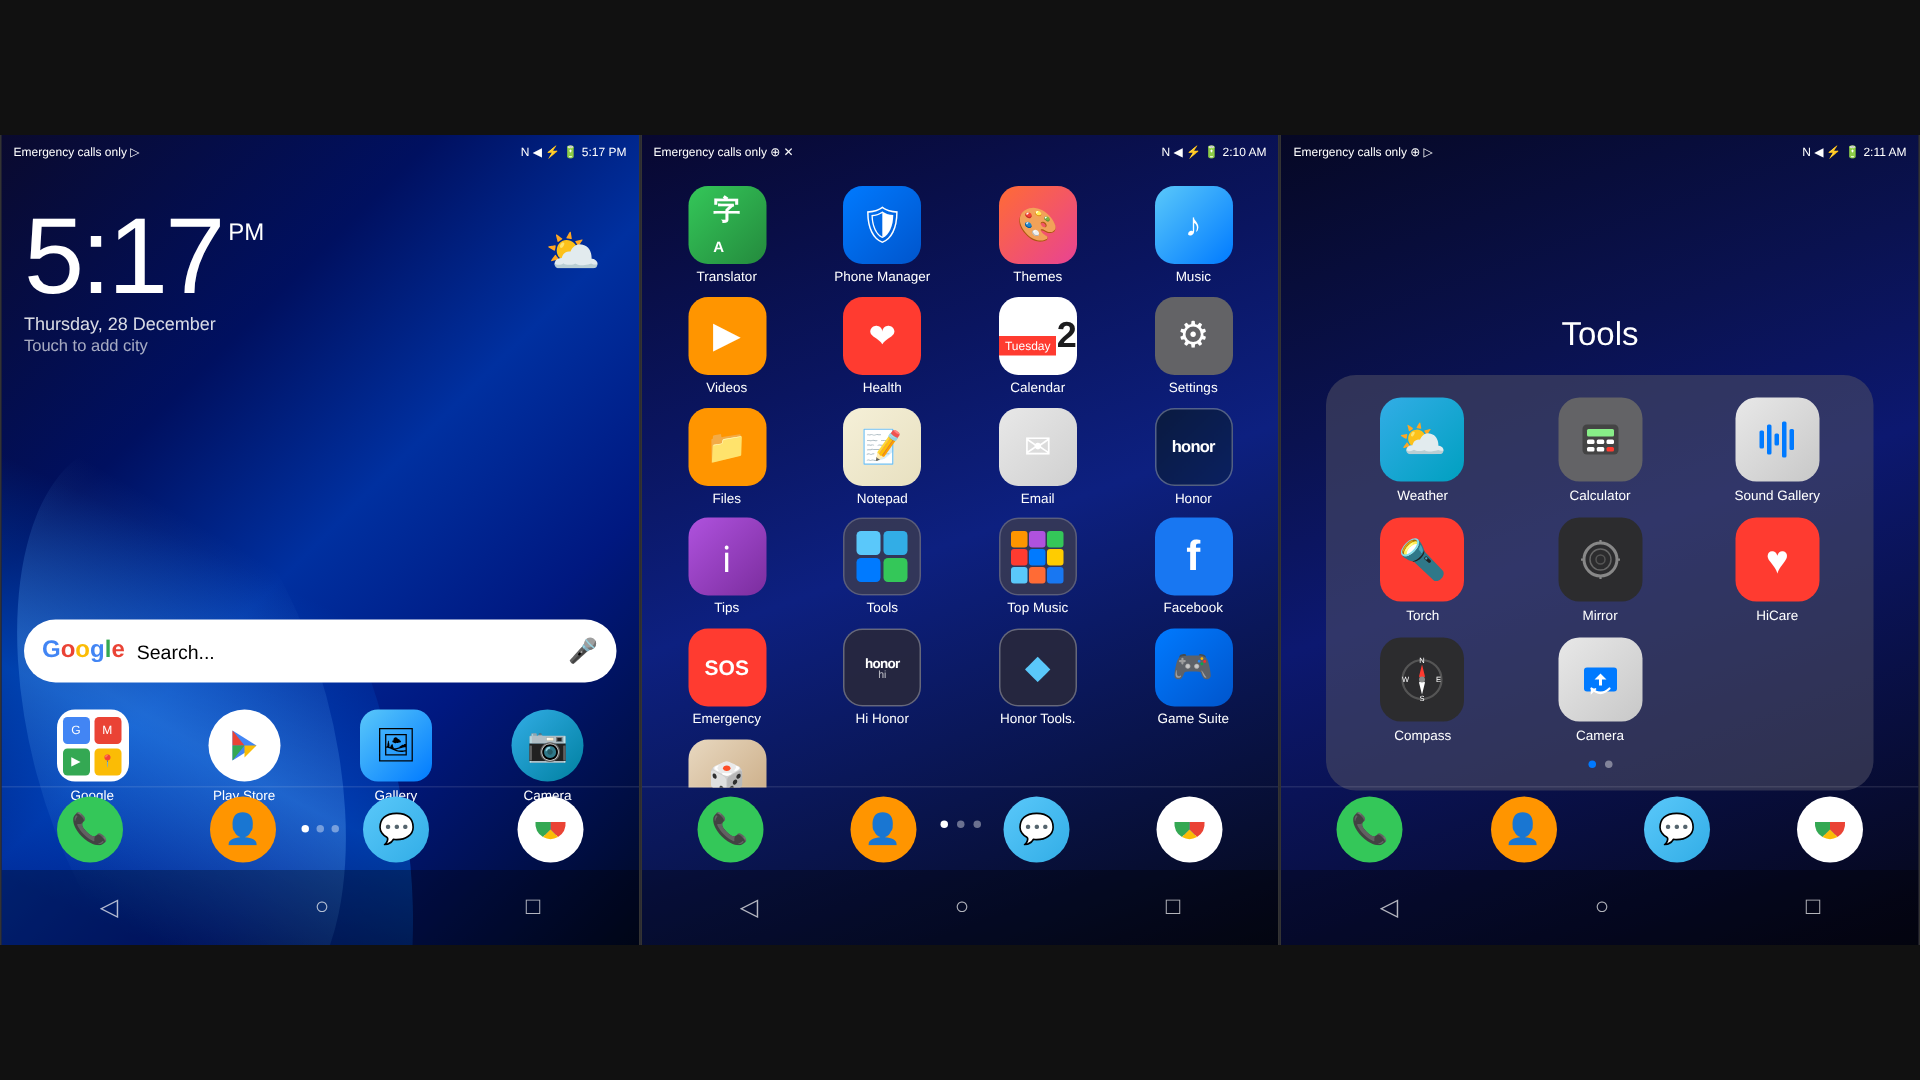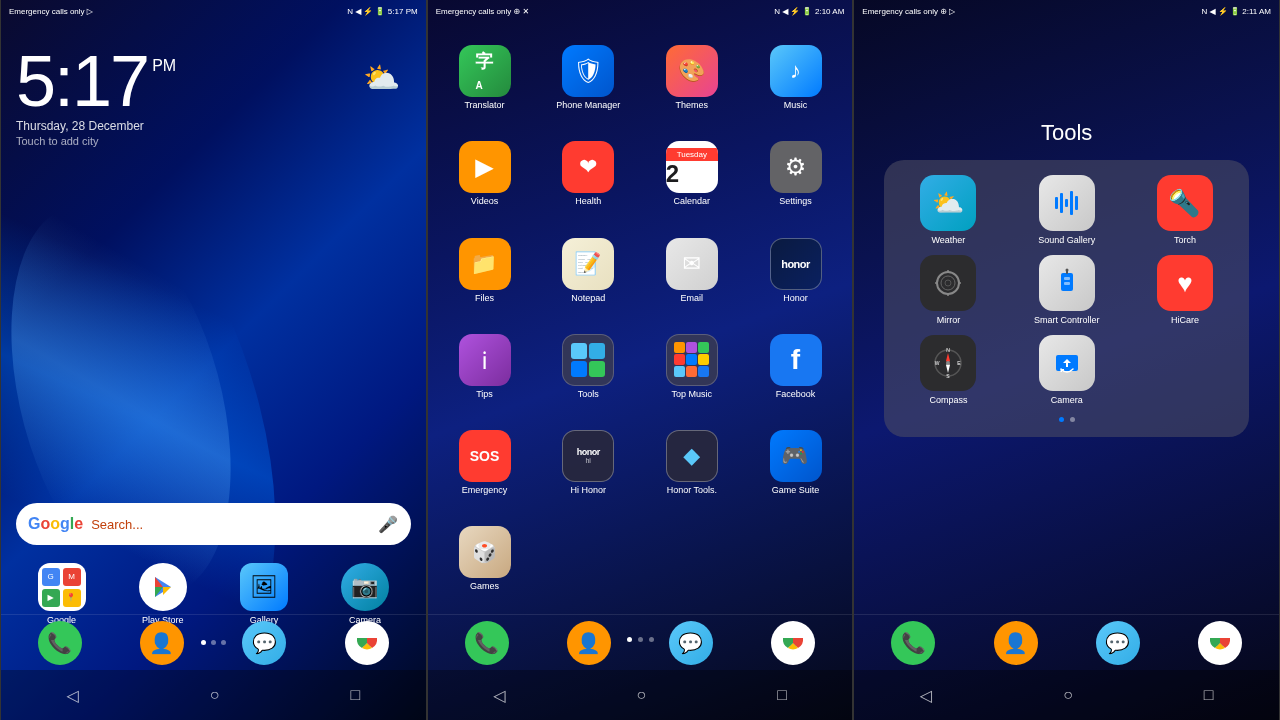--- a/index.html
+++ b/index.html
@@ -10,21 +10,21 @@
       display: flex;
       justify-content: center;
       align-items: center;
       font-family: 'Arial', sans-serif;
       overflow: hidden;
     }
     .phones-container {
       display: flex;
       gap: 0;
       width: 1280px;
-      height: 720px;
+      height: 540px;
       background: #1a1a2e;
     }
 
     
     .phone {
       flex: 1;
       position: relative;
       overflow: hidden;
       border-left: 1px solid #333;
       border-right: 1px solid #333;
@@ -111,21 +111,21 @@
       font-weight: bold;
       margin-right: 8px;
     }
     .google-g { color: #4285F4; }
     .google-o1 { color: #EA4335; }
     .google-o2 { color: #FBBC05; }
     .google-gl { color: #4285F4; }
     .google-e { color: #34A853; }
     .google-le { color: #EA4335; }
     .search-placeholder {
-      color: #c2410c;
+      color: #000000;
       font-size: 13px;
       flex: 1;
     }
     .mic-icon { color: #4285F4; font-size: 16px; }
 
     
     .dock-row {
       position: absolute;
       bottom: 95px;
       left: 0; right: 0;
@@ -472,21 +472,21 @@
         <span class="icon-label">Videos</span>
       </div>
       <div class="app-cell">
         <div class="icon-box" style="background:#FF3B30;">
           <span style="font-size:22px;">❤</span>
         </div>
         <span class="icon-label">Health</span>
       </div>
       <div class="app-cell">
         <div class="icon-box" style="background:white;border-radius:13px;overflow:hidden;padding:0;">
-          <div style="width:100%;display:flex;flex-direction:column;align-items:flex-start;">
+          <div style="width:100%;display:flex;align-items:flex-end;">
             <div style="background:#FF3B30;width:100%;text-align:center;font-size:8px;color:white;padding:2px 0;">Tuesday</div>
             <div style="font-size:24px;font-weight:bold;color:#1C1C1E;line-height:1.1;">2</div>
           </div>
         </div>
         <span class="icon-label">Calendar</span>
       </div>
 
       <div class="app-cell">
         <div class="icon-box" style="background:#636366;">
           <span style="font-size:24px;">⚙</span>
@@ -636,20 +636,35 @@
     <div class="folder-grid-container">
       <div class="folder-grid">
 
         <div class="folder-app">
           <div class="icon-box" style="background:linear-gradient(135deg,#32ADE6,#00a0c0);border-radius:14px;">
             <span style="font-size:26px;">⛅</span>
           </div>
           <span class="icon-label">Weather</span>
         </div>
 
+        <div class="folder-app">
+          <div class="icon-box" style="background:#636366;border-radius:14px;">
+            <svg width="32" height="32" viewBox="0 0 32 32">
+              <rect x="4" y="6" width="24" height="20" rx="3" fill="#444"></rect>
+              <rect x="7" y="9" width="18" height="5" rx="1" fill="#8e8"></rect>
+              <rect x="7" y="16" width="5" height="3" rx="1" fill="white"></rect>
+              <rect x="13.5" y="16" width="5" height="3" rx="1" fill="white"></rect>
+              <rect x="20" y="16" width="5" height="3" rx="1" fill="white"></rect>
+              <rect x="7" y="21" width="5" height="3" rx="1" fill="white"></rect>
+              <rect x="13.5" y="21" width="5" height="3" rx="1" fill="white"></rect>
+              <rect x="20" y="21" width="5" height="3" rx="1" fill="#FF3B30"></rect>
+            </svg>
+          </div>
+          <span class="icon-label">Calculator</span>
+        </div>
 
         <div class="folder-app">
           <div class="icon-box" style="background:linear-gradient(135deg,#e8e8e8,#c8c8c8);border-radius:14px;">
             <svg width="32" height="32" viewBox="0 0 32 32">
               <rect x="4" y="10" width="3" height="12" rx="1" fill="#007AFF"></rect>
               <rect x="9" y="6" width="3" height="20" rx="1" fill="#007AFF"></rect>
               <rect x="14" y="12" width="3" height="8" rx="1" fill="#007AFF"></rect>
               <rect x="19" y="4" width="3" height="24" rx="1" fill="#007AFF"></rect>
               <rect x="24" y="9" width="3" height="14" rx="1" fill="#007AFF"></rect>
             </svg>
@@ -672,32 +687,20 @@
               <circle cx="16" cy="16" r="3" fill="none" stroke="#555" stroke-width="1"></circle>
               <line x1="16" y1="5" x2="16" y2="3" stroke="#888" stroke-width="1.5"></line>
               <line x1="16" y1="27" x2="16" y2="29" stroke="#888" stroke-width="1.5"></line>
               <line x1="5" y1="16" x2="3" y2="16" stroke="#888" stroke-width="1.5"></line>
               <line x1="27" y1="16" x2="29" y2="16" stroke="#888" stroke-width="1.5"></line>
             </svg>
           </div>
           <span class="icon-label">Mirror</span>
         </div>
 
-        <div class="folder-app">
-          <div class="icon-box" style="background:linear-gradient(135deg,#e8e8e8,#c8c8c8);border-radius:14px;">
-            <svg width="32" height="32" viewBox="0 0 32 32">
-              <rect x="10" y="6" width="12" height="18" rx="2" fill="#007AFF"></rect>
-              <line x1="16" y1="6" x2="16" y2="4" stroke="#555" stroke-width="2" stroke-linecap="round"></line>
-              <circle cx="16" cy="3" r="1.5" fill="#555"></circle>
-              <rect x="13" y="10" width="6" height="3" rx="1" fill="white" opacity="0.5"></rect>
-              <rect x="13" y="15" width="6" height="3" rx="1" fill="white" opacity="0.5"></rect>
-            </svg>
-          </div>
-          <span class="icon-label">Smart Controller</span>
-        </div>
 
         <div class="folder-app">
           <div class="icon-box" style="background:#FF3B30;border-radius:14px;">
             <span style="font-size:26px;">♥</span>
           </div>
           <span class="icon-label">HiCare</span>
         </div>
 
         <div class="folder-app">
           <div class="icon-box" style="background:#2C2C2E;border-radius:14px;">

